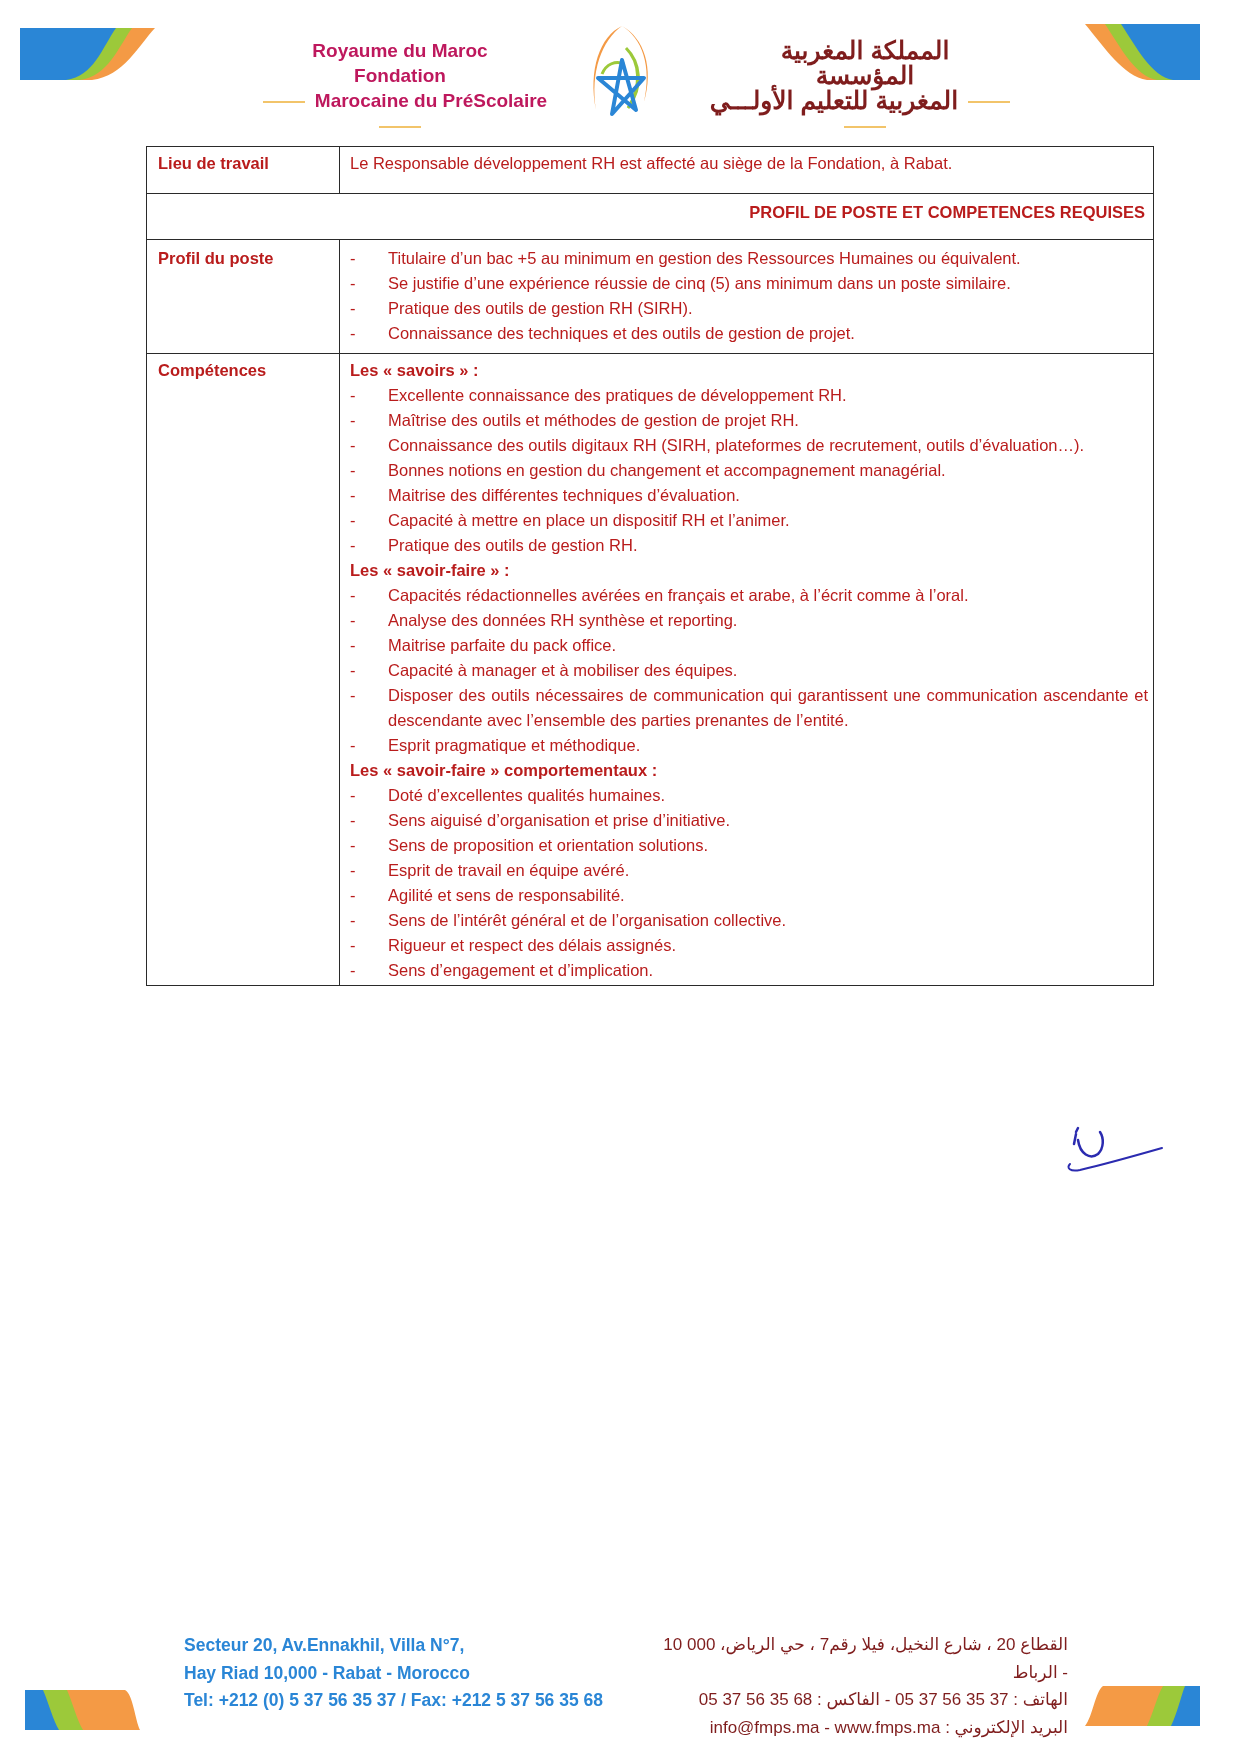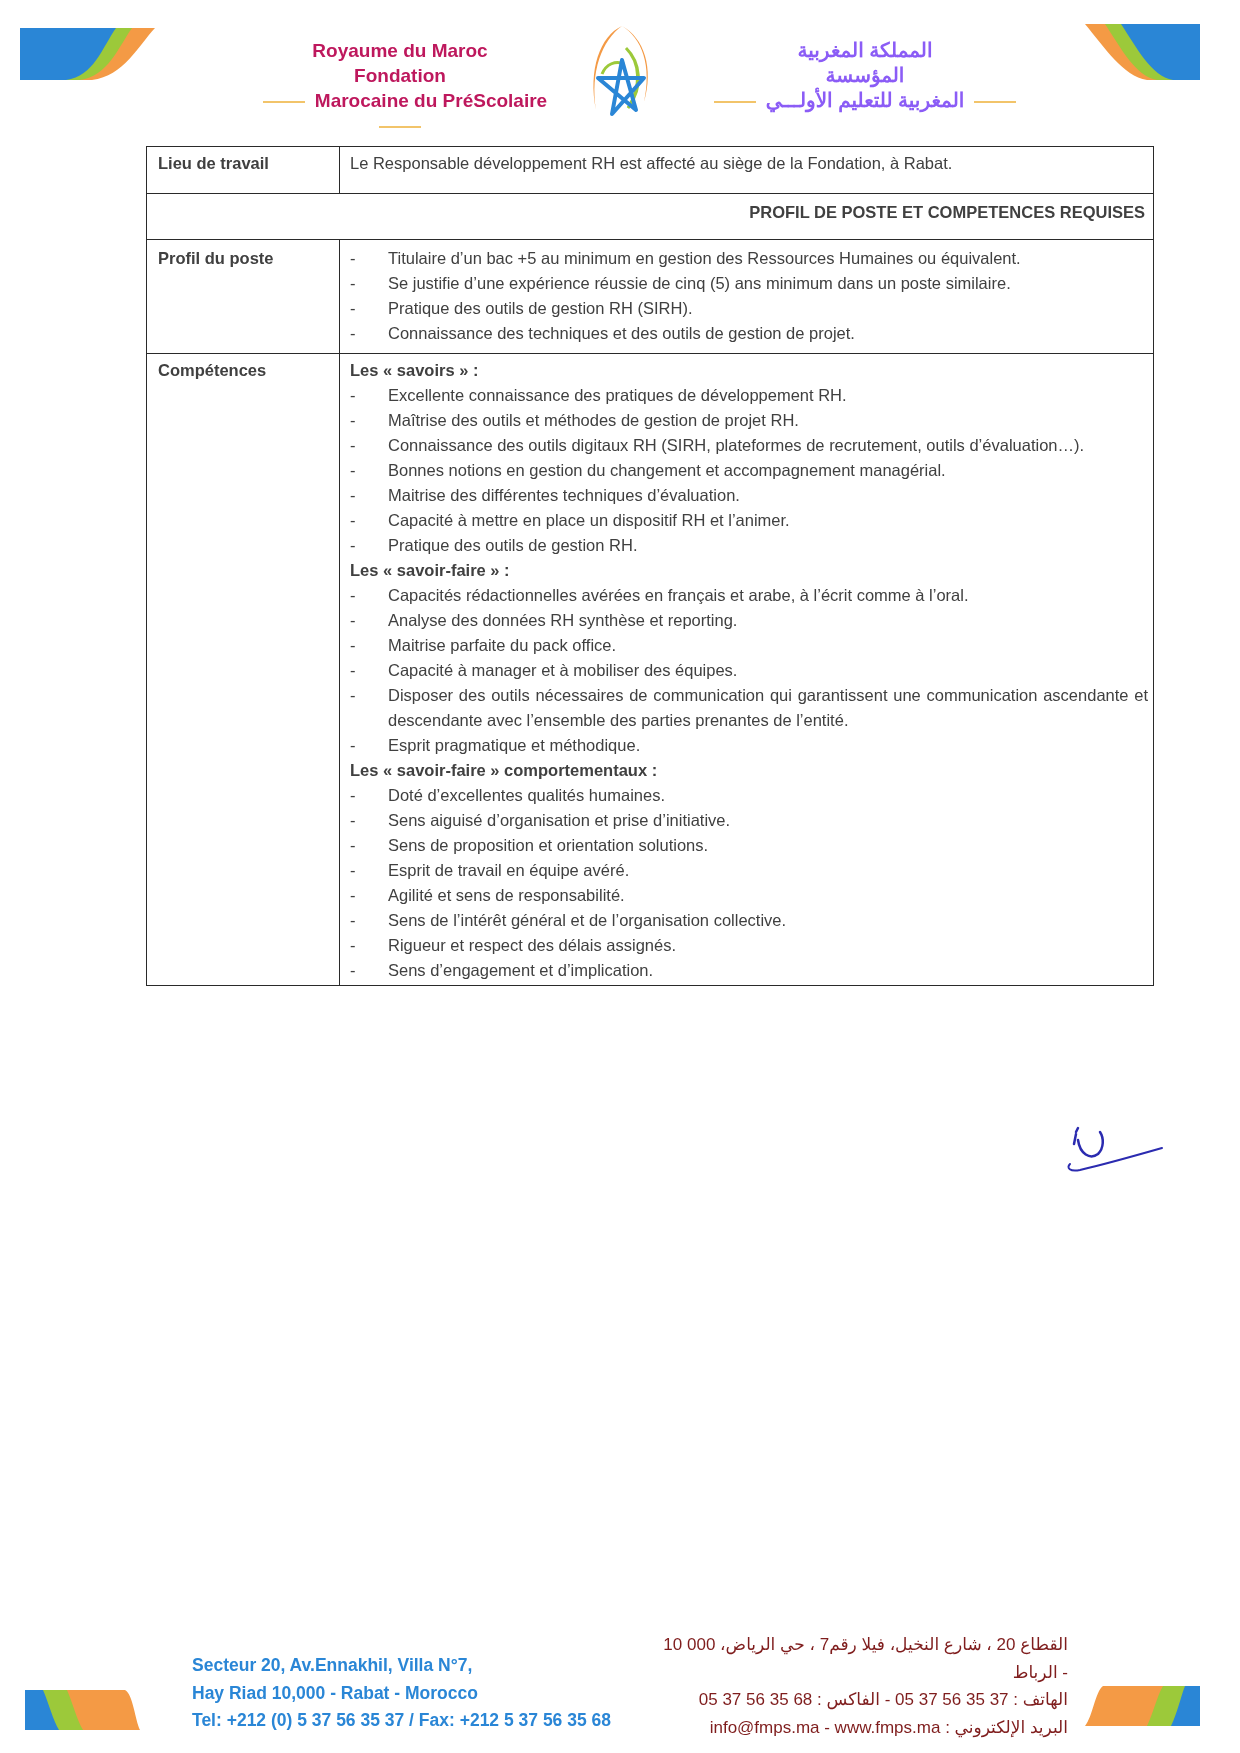--- a/index.html
+++ b/index.html
@@ -5,46 +5,46 @@
   * { box-sizing: border-box; margin: 0; padding: 0; }
   html, body { width: 1240px; height: 1753px; background: #ffffff; overflow: hidden; }
   body { position: relative; font-family: "Liberation Sans", sans-serif; color: #1a1a1a; }
 
   
   .corner { position: absolute; }
   .corner svg { display: block; }
   .hdr-fr { position: absolute; left: 230px; top: 38px; width: 340px; text-align: center;
             color: #be185d; font-weight: bold; font-size: 19px; line-height: 25px; }
   .hdr-ar { position: absolute; left: 700px; top: 38px; width: 330px; text-align: center;
-            color: #8b5cf6; font-weight: bold; font-size: 20px; line-height: 25px; direction: rtl; }
+            color: #7f1d1d; font-weight: bold; font-size: 25px; line-height: 25px; direction: rtl; }
   .rule-line { display: inline-block; width: 42px; height: 2px; background: #f2c46a; vertical-align: middle; margin: 0 10px; }
   .logo { position: absolute; left: 582px; top: 22px; }
 
   
   .doc-table { position: absolute; left: 146px; top: 146px; width: 1008px; border-collapse: collapse;
-               font-family: "Liberation Sans", sans-serif; font-size: 16.5px; line-height: 25px; color: #404040; }
+               font-family: "Liberation Sans", sans-serif; font-size: 16.5px; line-height: 25px; color: #b91c1c; }
   .doc-table td { border: 1.5px solid #2a2a2a; vertical-align: top; padding: 4px 8px; }
   .doc-table td.lbl { width: 193px; font-weight: bold; padding-left: 11px; }
   .doc-table td.val { padding-left: 10px; padding-right: 5px; }
   .doc-table td.section { text-align: right; font-weight: bold; height: 46px; padding-top: 6px; }
   .row-lieu td { height: 47px; }
   .row-mob td { height: 73px; }
   .row-profil td { height: 114px; padding-top: 6px; }
   .doc-table ul { list-style: none; }
   .doc-table li { position: relative; padding-left: 38px; text-align: justify; }
   .doc-table li::before { content: "-"; position: absolute; left: 0; top: 0; }
   .subhead { font-weight: bold; }
   .comp-val { padding-bottom: 2px !important; }
 
   
   .signature { position: absolute; left: 1060px; top: 1120px; }
 
   
-  .ft-left { position: absolute; left: 192px; top: 1632px; color: #2a86d6; font-weight: bold;
-             font-size: 17.5px; line-height: 27.5px; margin-top: 20px; }
+  .ft-left { position: absolute; left: 184px; top: 1632px; color: #2a86d6; font-weight: bold;
+             font-size: 17.5px; line-height: 27.5px; }
   .ft-right { position: absolute; left: 660px; top: 1631px; width: 408px; color: #7f1d1d;
               font-size: 17px; line-height: 27.5px; direction: rtl; text-align: right; }
 </style>
 </head>
 <body>
 
 <div class="corner" style="left:20px; top:26px;">
   <svg width="135" height="56" viewBox="0 0 135 56">
     <path d="M0,2 L135,2 C118,20 104,50 72,54 L0,54 Z" fill="#f49a45"></path>
     <path d="M0,2 L112,2 C98,22 88,50 60,54 L0,54 Z" fill="#9cc93a"></path>

